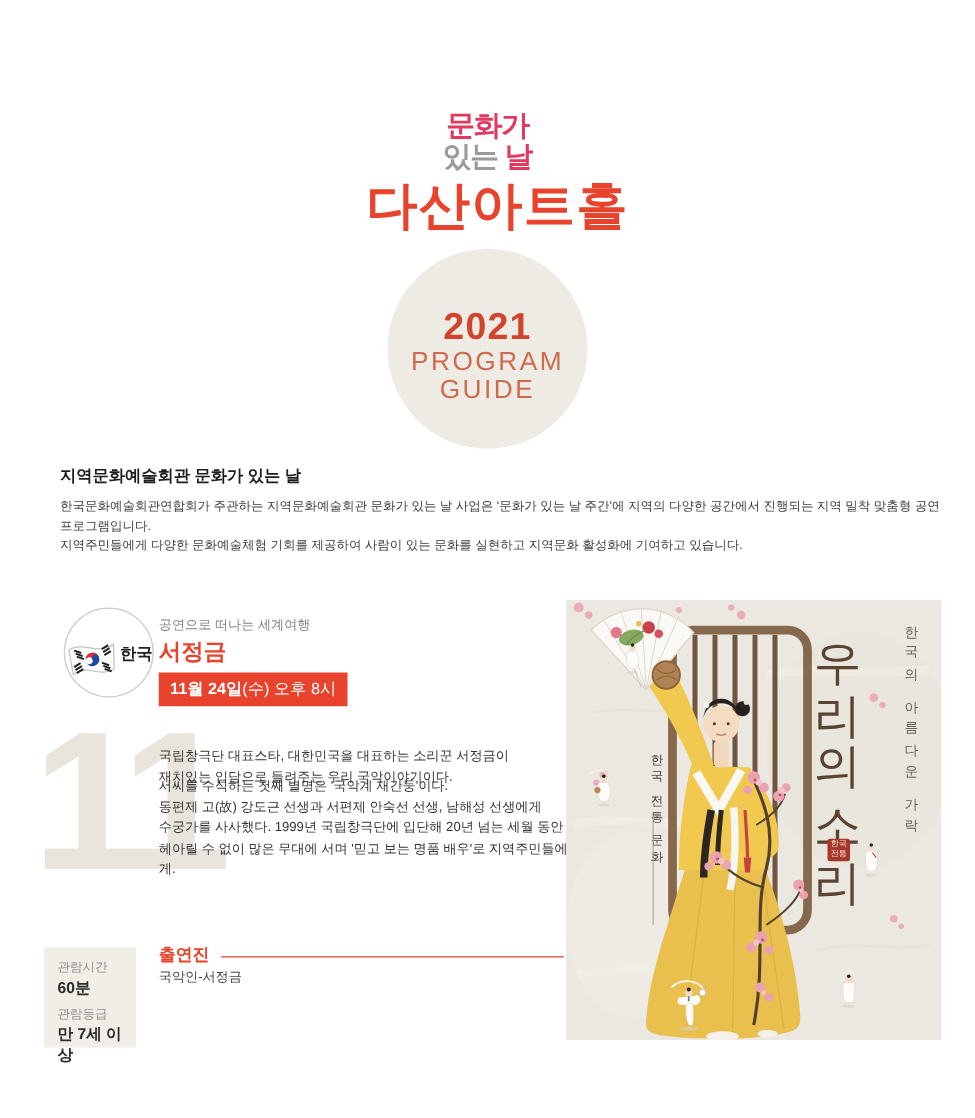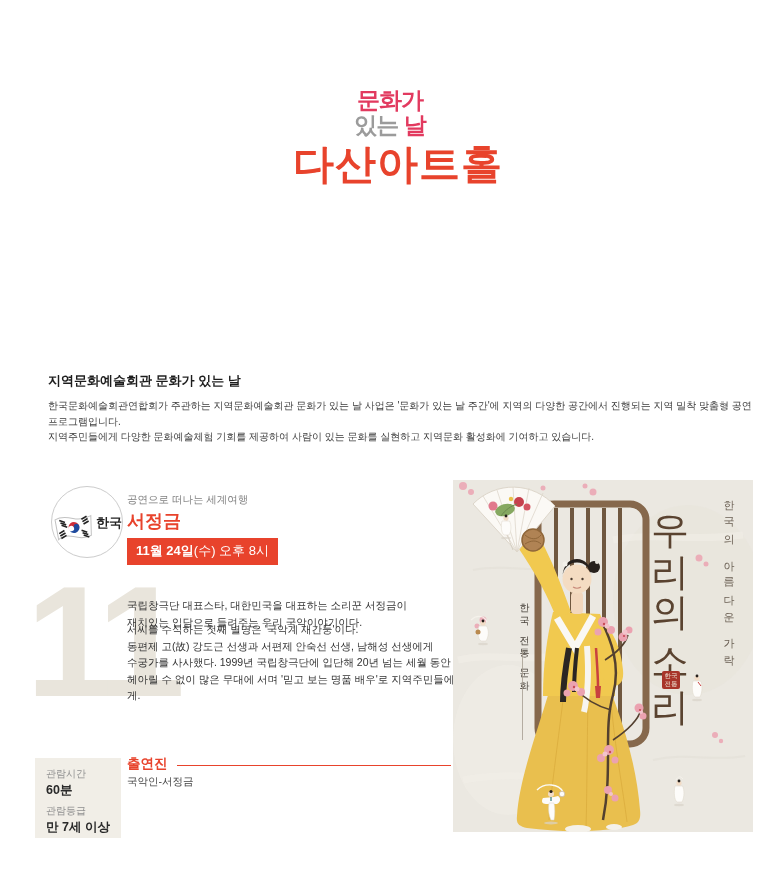--- a/index.html
+++ b/index.html
@@ -29,21 +29,21 @@
   
   .flag-badge { position:absolute; left:51px; top:486px; width:72px; height:72px;
                 border:1.5px solid #cccccc; border-radius:50%; background:#ffffff;
                 display:flex; flex-direction:row; align-items:center; }
   .flag-badge svg { margin-top:11px; }
   .flag-label { font-size:13px; font-weight:800; color:#222222; margin-top:2px; }
 
   .big-month { position:absolute; left:26px; top:562px; font-size:158px; line-height:1;
                font-weight:700; color:#e9e5dc; letter-spacing:-8px; }
 
-  .info-box { position:absolute; left:35px; top:758px; width:86px; height:80px;
+  .info-box { position:absolute; left:35px; top:758px; width:74px; height:80px;
               background:#f1eee7; padding:9px 11px; }
   .info-label { font-size:10px; color:#8f8f8f; margin-bottom:1px; }
   .info-value { font-size:12.5px; font-weight:800; color:#2a2a2a; margin-bottom:5px; }
 
   
   .ev-subtitle { position:absolute; left:127px; top:493px; font-size:10.5px; color:#808080; }
   .ev-title { position:absolute; left:127px; top:509px; font-size:18px; font-weight:800; color:#e8432c; }
   .ev-date { position:absolute; left:127px; top:538px; background:#e8432c; color:#ffffff;
              font-size:13px; padding:4px 9px 5px 9px; }
   .ev-date .d-bold { font-weight:800; }
@@ -78,20 +78,25 @@
 
 <div class="page">
 
   <div class="logo">
     <div><span class="lg-pink">문화가</span></div>
     <div><span class="lg-gray">있는</span> <span class="lg-pink">날</span></div>
   </div>
 
   <div class="main-title">다산아트홀</div>
 
+  <div class="program-circle">
+    <div class="program-year">2021</div>
+    <div class="program-word">PROGRAM</div>
+    <div class="program-word">GUIDE</div>
+  </div>
 
   <div class="intro">
     <div class="intro-heading">지역문화예술회관 문화가 있는 날</div>
     <div class="intro-line">한국문화예술회관연합회가 주관하는 지역문화예술회관 문화가 있는 날 사업은 '문화가 있는 날 주간'에 지역의 다양한 공간에서 진행되는 지역 밀착 맞춤형 공연프로그램입니다.</div>
     <div class="intro-line">지역주민들에게 다양한 문화예술체험 기회를 제공하여 사람이 있는 문화를 실현하고 지역문화 활성화에 기여하고 있습니다.</div>
   </div>
 
   <div class="flag-badge">
     <svg width="44" height="30" viewBox="0 0 44 30">
       <g transform="rotate(-6 22 15)">

